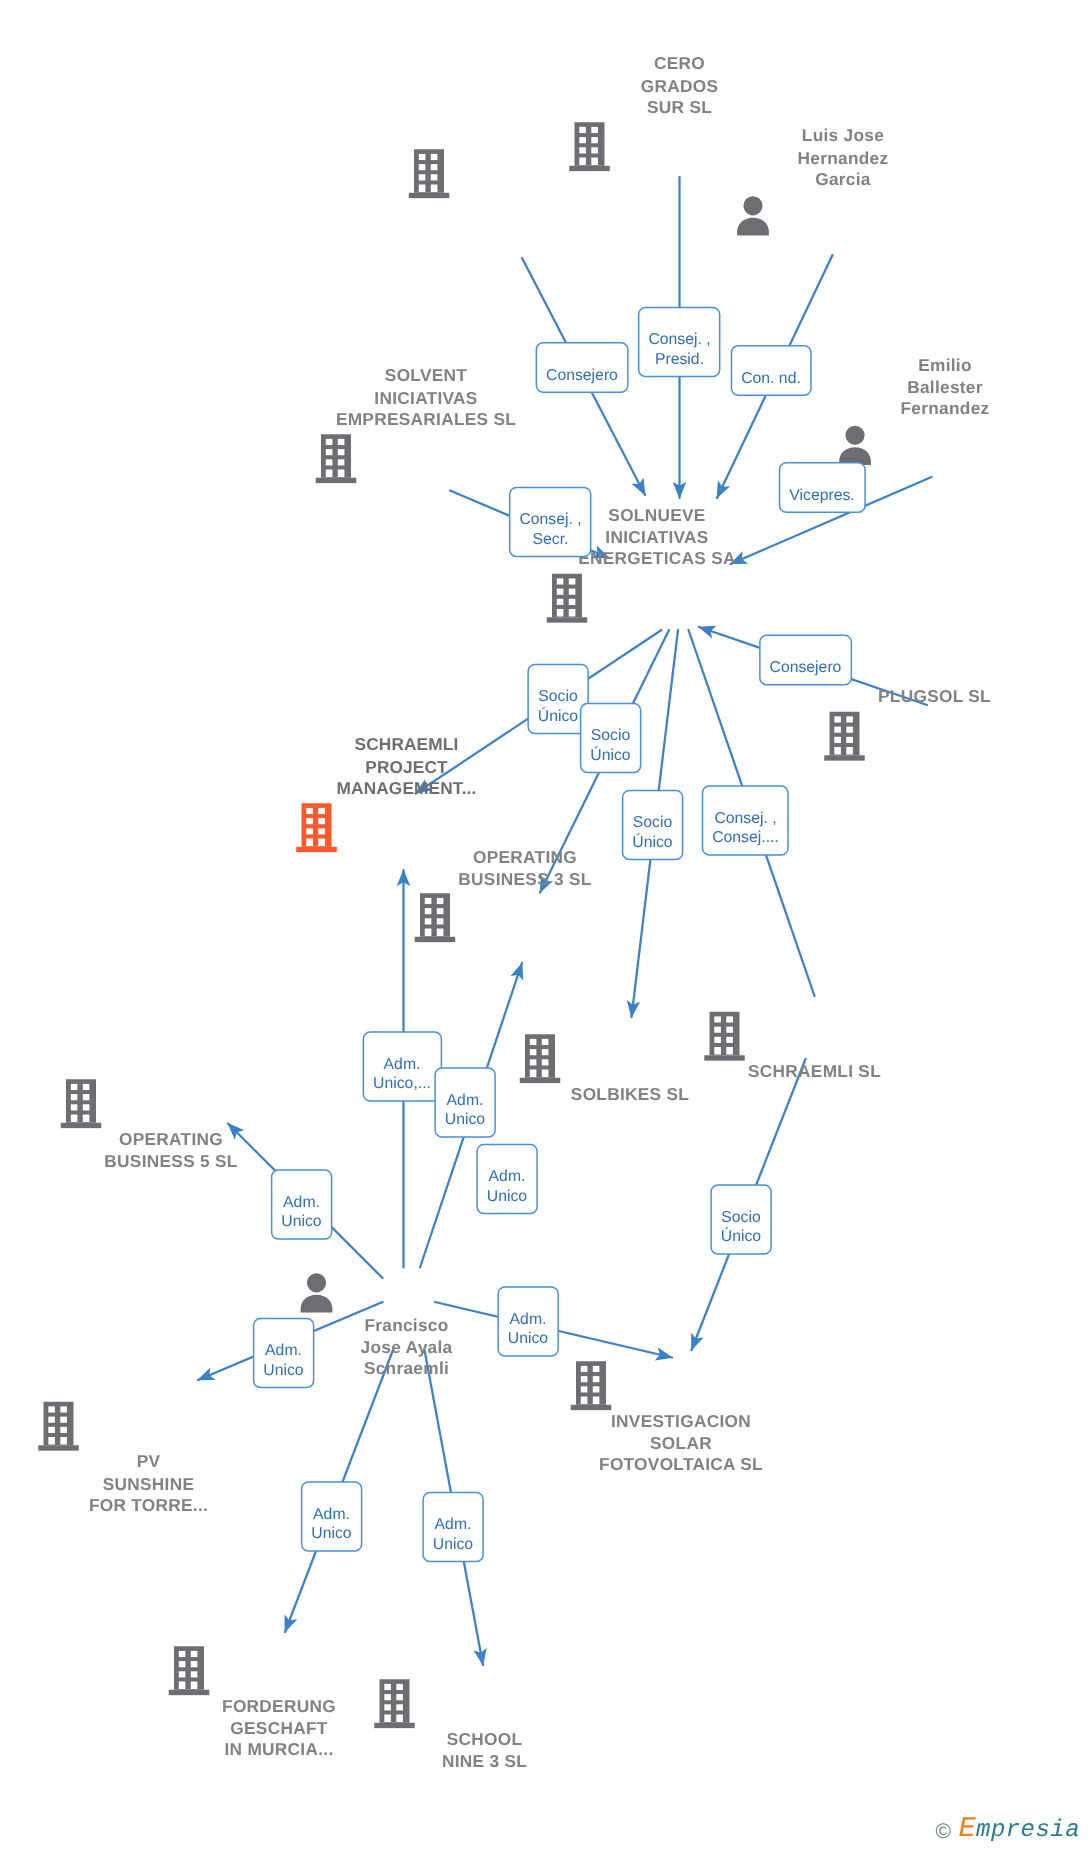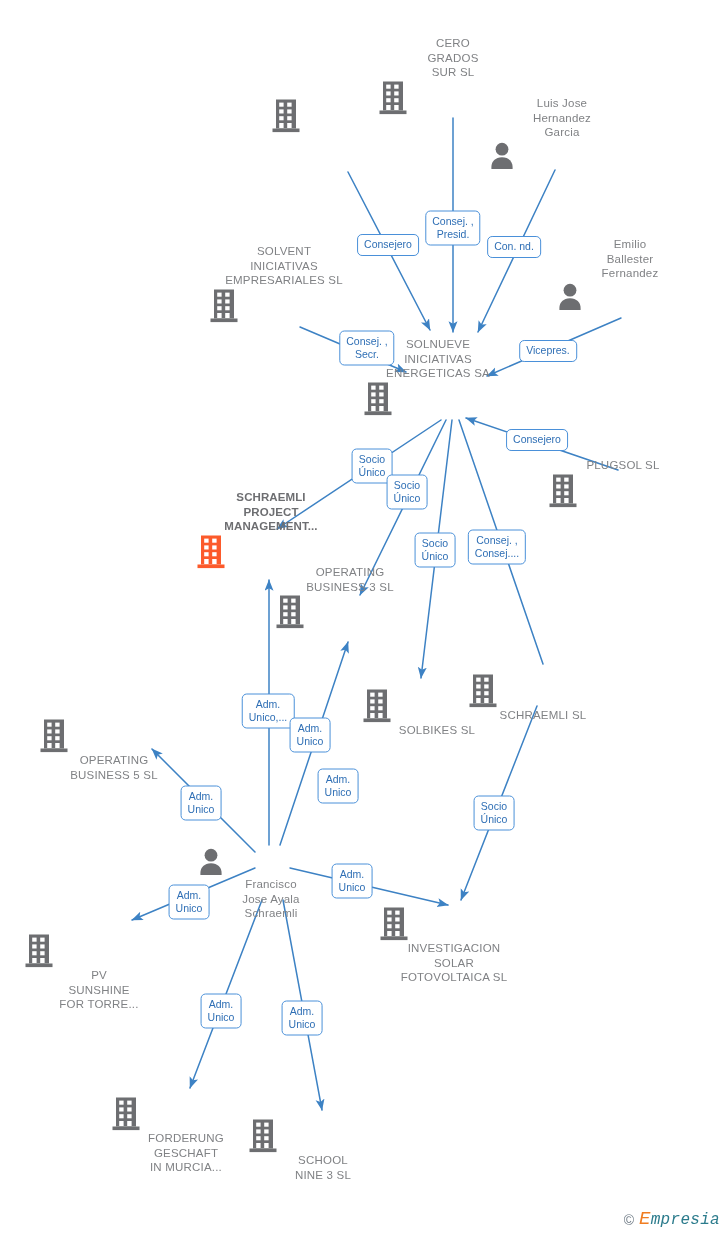--- a/index.html
+++ b/index.html
@@ -27,21 +27,21 @@
     text-align:center;
     width:150px;
     user-select:none;
   }
   .node .nlabel{
     font-size:11.5px;
     line-height:14.5px;
     color:#808285;
     letter-spacing:.2px;
     white-space:pre-line;
-    font-weight:400;
+    font-weight:700;
   }
   .node.hl .nlabel{
     color:#6d6e71;
     font-weight:700;
     letter-spacing:.1px;
   }
   .node .nicon{
     display:block;
     margin:1px auto 0 auto;
     line-height:0;
@@ -53,21 +53,21 @@
   .chip{
     position:absolute;
     transform:translate(-50%,-50%);
     box-sizing:border-box;
     background:#ffffff;
     border:1.3px solid #4a90d9;
     border-radius:5px;
     color:#2f6fb5;
     font-size:10.5px;
     line-height:13px;
-    padding:3px 6px 4px 6px;
+    padding:15px 6px 4px 6px;
     text-align:center;
     white-space:pre-line;
     box-shadow:0 0 0 0 rgba(0,0,0,0);
     z-index:5;
   }
   
   #watermark{
     position:absolute;
     right:8px;
     bottom:6px;
@@ -160,21 +160,21 @@
               <rect x="8.2" y="10.4" width="4.4" height="4.1"></rect>
               <rect x="16.2" y="10.4" width="4.4" height="4.1"></rect>
               <rect x="8.2" y="17.2" width="4.4" height="4.1"></rect>
               <rect x="16.2" y="17.2" width="4.4" height="4.1"></rect>
               <rect x="8.2" y="24.0" width="4.4" height="5.0"></rect>
               <rect x="16.2" y="24.0" width="4.4" height="5.0"></rect>
             </g>
           </svg>
         </span>
       </div>
-      <div class="node above" style="left: 562px; top: 83px; margin-top: 12px;">
+      <div class="node above" style="left: 562px; top: 83px;">
         <div class="nlabel">Luis Jose
 Hernandez
 Garcia</div>
         <span class="nicon">
           <svg width="30" height="30" viewBox="0 0 30 30" aria-hidden="true">
             <circle cx="15" cy="8.2" r="6.4" fill="#6d6e71"></circle>
             <path d="M15 16.2c-6.6 0-10.6 4.3-10.6 9.6 0 1.2 0 2.2 0 2.2h21.2s0-1 0-2.2c0-5.3-4-9.6-10.6-9.6z" fill="#6d6e71"></path>
           </svg>
         </span>
       </div>
@@ -284,21 +284,21 @@
               <rect x="8.2" y="10.4" width="4.4" height="4.1"></rect>
               <rect x="16.2" y="10.4" width="4.4" height="4.1"></rect>
               <rect x="8.2" y="17.2" width="4.4" height="4.1"></rect>
               <rect x="16.2" y="17.2" width="4.4" height="4.1"></rect>
               <rect x="8.2" y="24.0" width="4.4" height="5.0"></rect>
               <rect x="16.2" y="24.0" width="4.4" height="5.0"></rect>
             </g>
           </svg>
         </span>
       </div>
-      <div class="node below" style="left: 437px; top: 687px;">
+      <div class="node below" style="left: 420px; top: 687px;">
         <span class="nicon">
           <svg width="30" height="34" viewBox="0 0 30 34" aria-hidden="true">
             <rect x="5" y="0.5" width="20" height="29" fill="#6d6e71"></rect>
             <rect x="1.5" y="29.5" width="27" height="3.6" fill="#6d6e71"></rect>
             <g fill="#ffffff">
               <rect x="8.2" y="3.6" width="4.4" height="4.1"></rect>
               <rect x="16.2" y="3.6" width="4.4" height="4.1"></rect>
               <rect x="8.2" y="10.4" width="4.4" height="4.1"></rect>
               <rect x="16.2" y="10.4" width="4.4" height="4.1"></rect>
               <rect x="8.2" y="17.2" width="4.4" height="4.1"></rect>
@@ -444,21 +444,21 @@
 NINE 3 SL</div>
       </div>
     </div>
   <div id="chip-layer">
       <div class="chip" style="left: 388px; top: 245px;">Consejero</div>
       <div class="chip" style="left: 453px; top: 228px;">Consej. ,
 Presid.</div>
       <div class="chip" style="left: 514px; top: 247px;">Con.  nd.</div>
       <div class="chip" style="left: 367px; top: 348px;">Consej. ,
 Secr.</div>
-      <div class="chip" style="left: 548px; top: 351px; text-align: right;">Vicepres.</div>
+      <div class="chip" style="left: 548px; top: 325px; text-align: right;">Vicepres.</div>
       <div class="chip" style="left: 372px; top: 466px;">Socio
 Único</div>
       <div class="chip" style="left: 407px; top: 492px;">Socio
 Único</div>
       <div class="chip" style="left: 435px; top: 550px;">Socio
 Único</div>
       <div class="chip" style="left: 497px; top: 547px;">Consej. ,
 Consej....</div>
       <div class="chip" style="left: 537px; top: 440px;">Consejero</div>
       <div class="chip" style="left: 494px; top: 813px;">Socio

